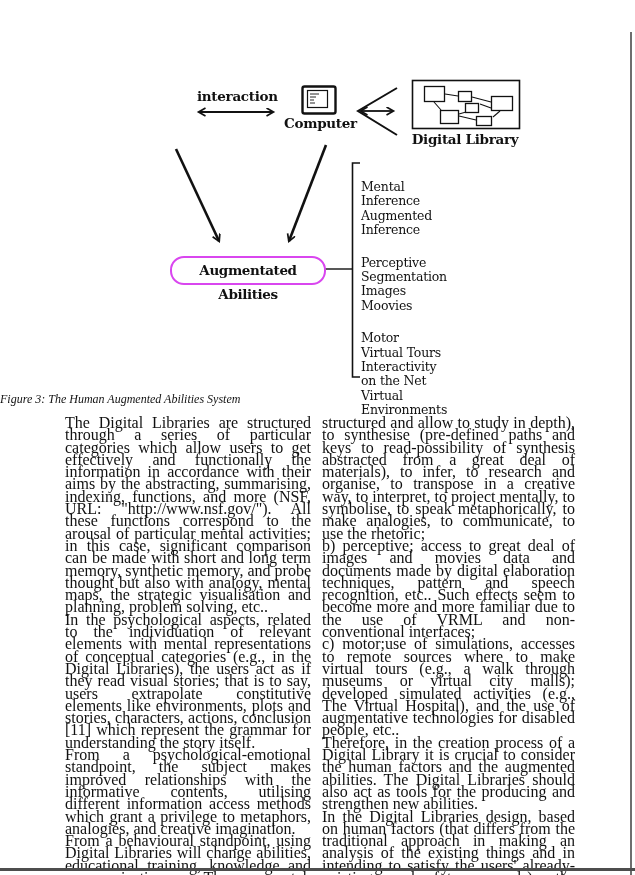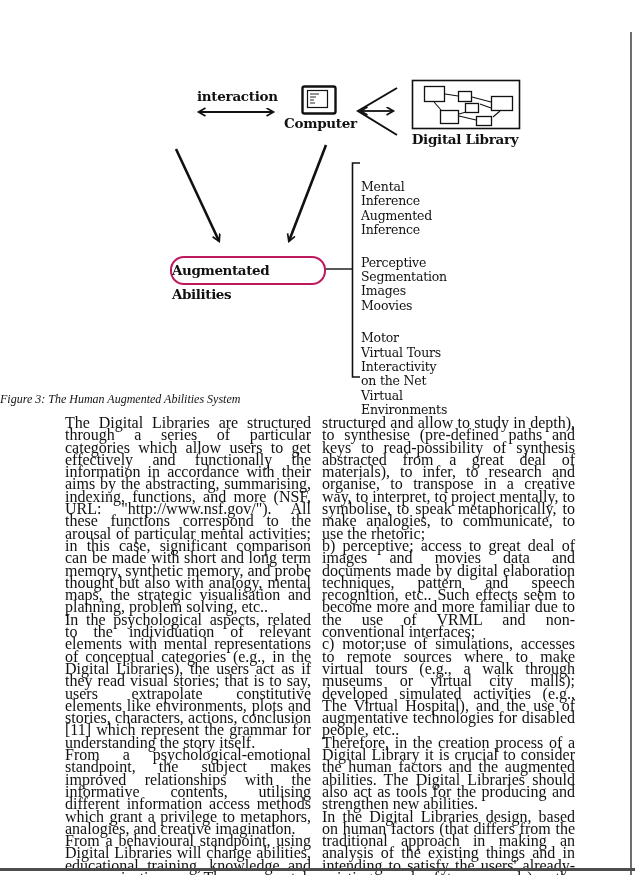--- a/index.html
+++ b/index.html
@@ -8,21 +8,21 @@
   
   .diagram-svg{position:absolute;left:0;top:0;pointer-events:none;}
   .human-box{position:absolute;left:79px;top:86px;width:96px;border:2px solid #000;
              padding:1px 0 3px 5px;font:bold 13px/15.5px "DejaVu Serif",serif;letter-spacing:-0.3px;}
   .interaction-label{position:absolute;left:197px;top:88px;font:bold 13.5px "DejaVu Serif",serif;letter-spacing:-0.3px;}
   .computer-label{position:absolute;left:284px;top:115px;width:70px;text-align:center;
                   font:bold 13.5px "DejaVu Serif",serif;letter-spacing:-0.3px;}
   .dl-label{position:absolute;left:403px;top:131px;width:124px;text-align:center;
             font:bold 13.5px "DejaVu Serif",serif;letter-spacing:-0.3px;}
   .augmented-oval{position:absolute;left:170px;top:256px;width:152px;height:25px;
-            border:2px solid #be185d;border-radius:14px;
+            border:2px solid #d946ef;border-radius:14px;text-align:center;
             font:bold 13.5px/24px "DejaVu Serif",serif;letter-spacing:-0.4px;background:#fff;}
   .abilities-list{position:absolute;left:361px;top:162px;width:120px;
             font:12.5px/14.4px "DejaVu Serif",serif;letter-spacing:-0.2px;}
   .ab-group{margin-bottom:14px;margin-top:18px;}
   .ab-item{white-space:pre-line;}
   
   .caption{position:absolute;left:0;top:392px;width:569px;text-align:left;
            font:italic 12px "Liberation Serif",serif;}
   
   .col{position:absolute;top:417px;font-size:16px;line-height:12.3px;

